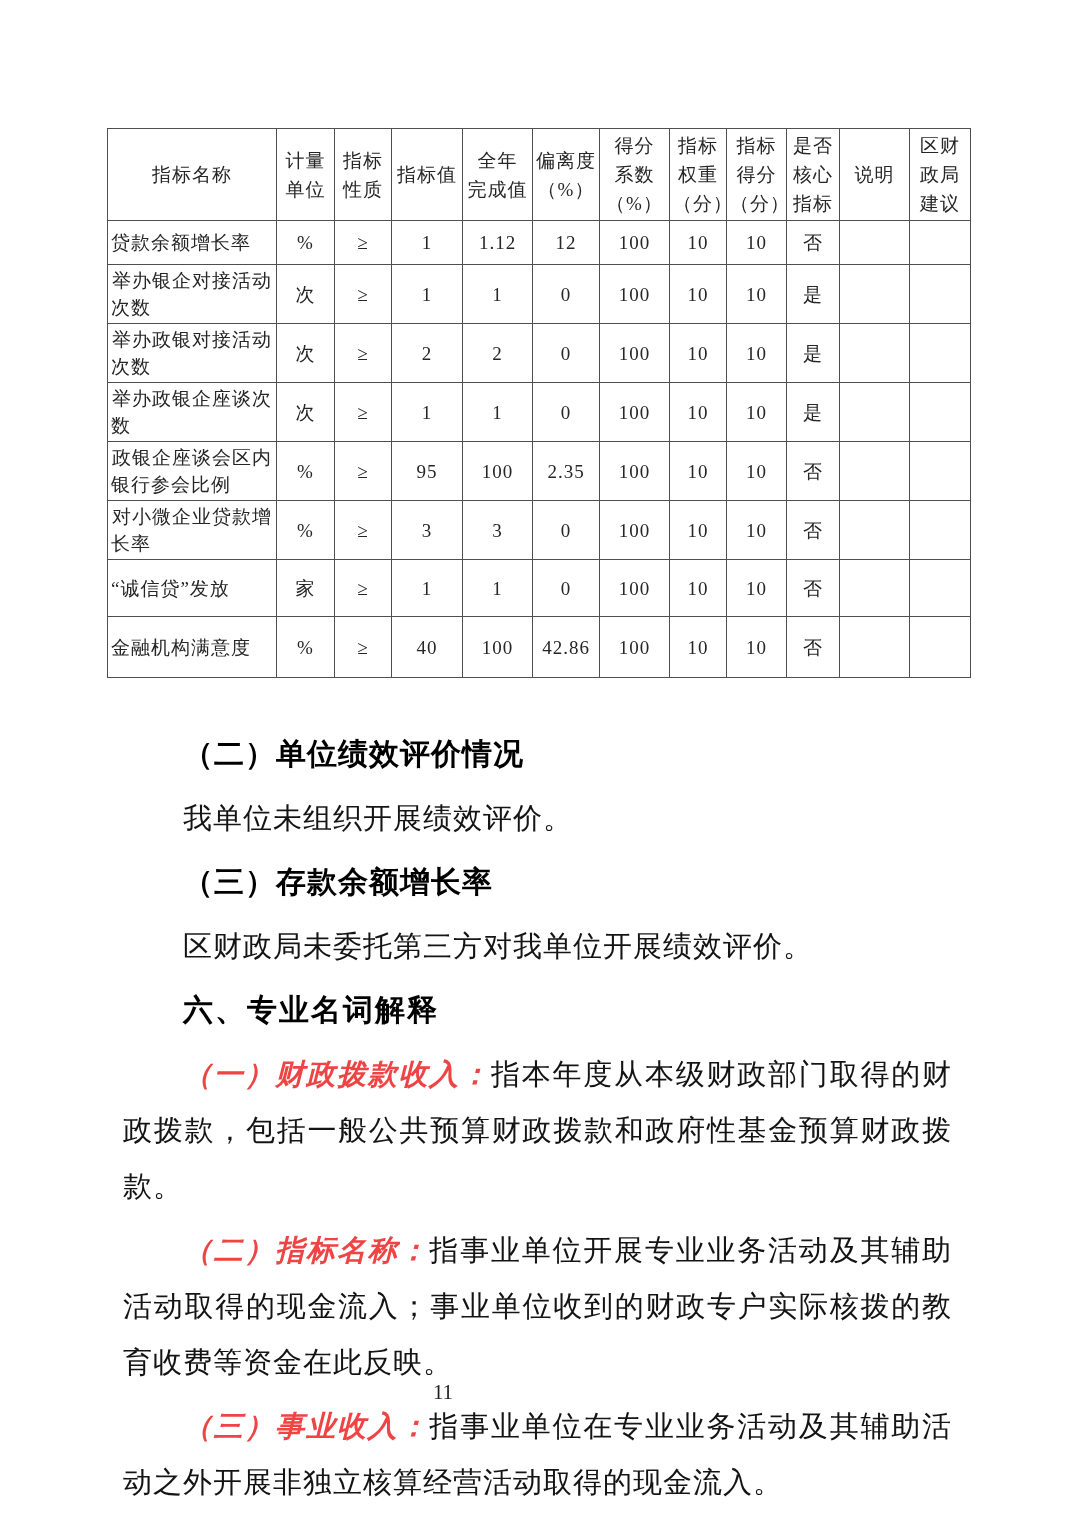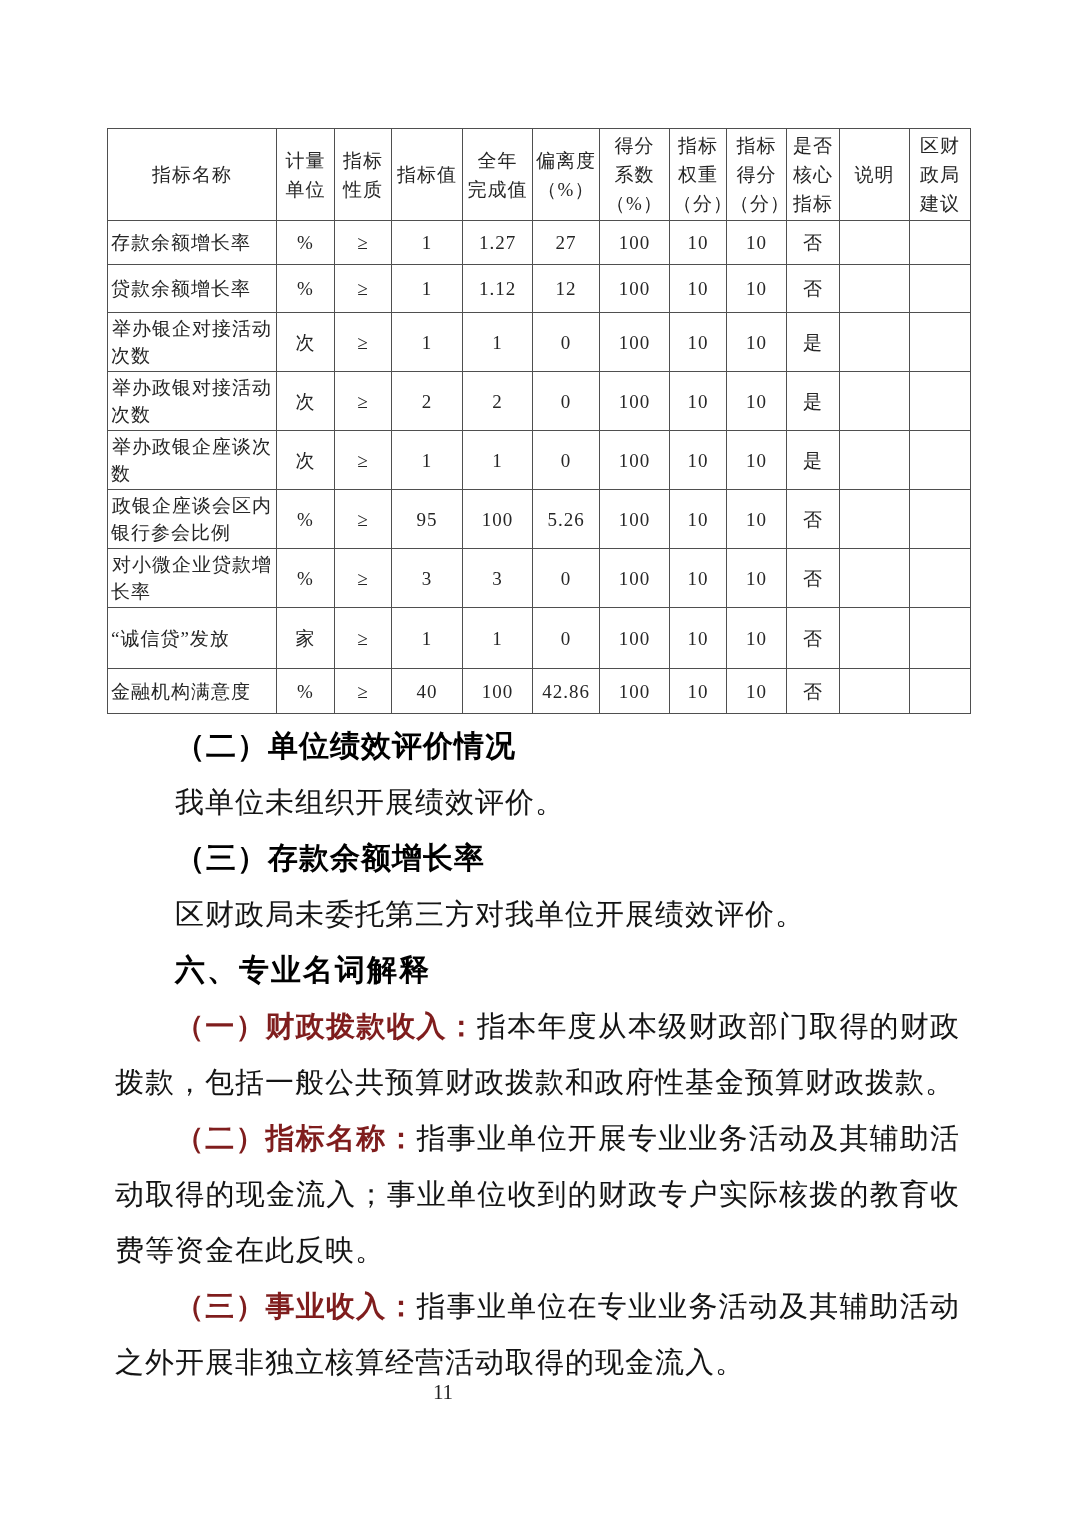--- a/index.html
+++ b/index.html
@@ -65,38 +65,38 @@
     left:115px; top:718px;
     width:845px;
     font-size:29px;
     line-height:56px;
     letter-spacing:1px;
     text-align:justify;
     text-justify:inter-ideograph;
     color:#141414;
   }
   .prose p, .prose h3, .prose h2 {
-    margin:0; padding:0;
+    margin:8px; padding:0;
     font-size:29px;
     line-height:56px;
     text-indent:60px;
   }
   .prose h3 {
     font-weight:bold;
     font-size:30px;
     color:#000;
   }
   .prose h2 {
     font-weight:bold;
     font-size:30px;
     font-family:Liberation Sans, sans-serif;
     letter-spacing:2px;
     color:#000;
   }
-  .term-lead { font-weight:bold; color:#7f1d1d; }
+  .term-lead { font-weight:bold; color:#ef4444;font-style:italic; }
   .page-number {
     position:absolute;
     left:0; top:1380px;
     width:886px;
     text-align:center;
     font-size:21px;
     color:#1f1f1f;
   }
 </style>
 </head>
@@ -144,34 +144,20 @@
 核心
 指标</th>
         <th>说明</th>
         <th>区财
 政局
 建议</th>
       </tr>
     </thead>
     <tbody>
         <tr>
-          <td class="name-cell">存款余额增长率</td>
-          <td>%</td>
-          <td>≥</td>
-          <td>1</td>
-          <td>1.27</td>
-          <td>27</td>
-          <td>100</td>
-          <td>10</td>
-          <td>10</td>
-          <td>否</td>
-          <td></td>
-          <td></td>
-        </tr>
-        <tr>
           <td class="name-cell">贷款余额增长率</td>
           <td>%</td>
           <td>≥</td>
           <td>1</td>
           <td>1.12</td>
           <td>12</td>
           <td>100</td>
           <td>10</td>
           <td>10</td>
           <td>否</td>
@@ -219,21 +205,21 @@
           <td>是</td>
           <td></td>
           <td></td>
         </tr>
         <tr>
           <td class="name-cell">政银企座谈会区内银行参会比例</td>
           <td>%</td>
           <td>≥</td>
           <td>95</td>
           <td>100</td>
-          <td>5.26</td>
+          <td>2.35</td>
           <td>100</td>
           <td>10</td>
           <td>10</td>
           <td>否</td>
           <td></td>
           <td></td>
         </tr>
         <tr>
           <td class="name-cell">对小微企业贷款增长率</td>
           <td>%</td>

